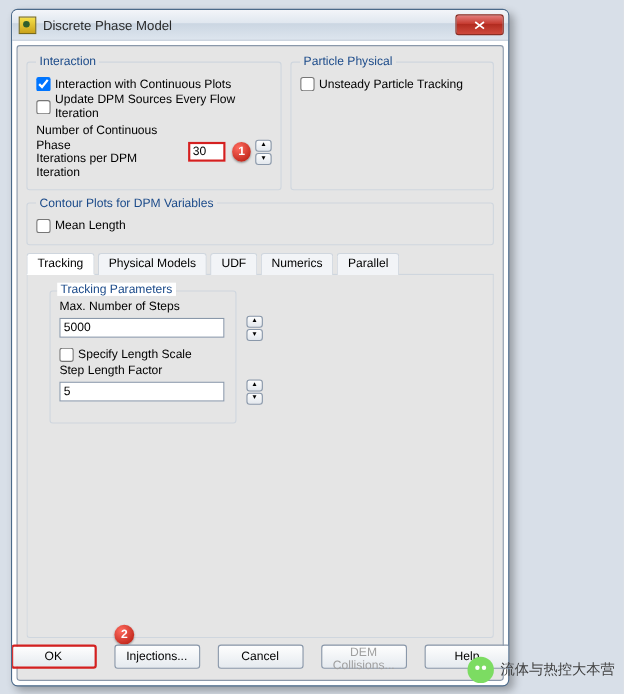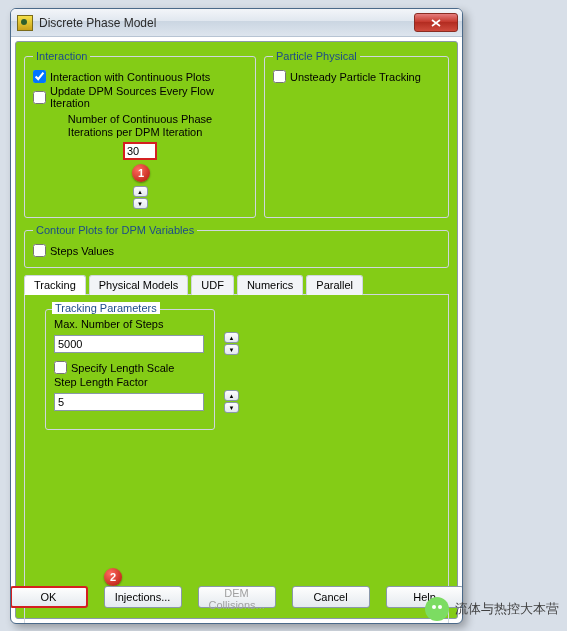--- a/index.html
+++ b/index.html
@@ -57,21 +57,21 @@
     color: #fff;
     display:flex; align-items:center; justify-content:center;
     font-size:11px;
     margin-right:2px;
   }
   .client {
     position:absolute;
     left:4px; right:4px; top:32px; bottom:4px;
     border:1px solid #8a98aa;
     border-radius:3px;
-    background:#84cc16;
+    background:#e5e5e5;
     padding:8px 8px 24px 8px;
   }
   fieldset.group {
     border:1px solid #cfd6de;
     border-radius:3px;
     margin:0 0 6px 0;
     padding:6px 8px 8px 8px;
   }
   fieldset.group > legend {
     padding:0 3px;
@@ -210,21 +210,21 @@
       <fieldset class="group left">
         <legend>Interaction</legend>
         <label class="cb">
           <input type="checkbox" checked="" style="">
           <span>Interaction with Continuous Plots</span>
         </label>
         <label class="cb">
           <input type="checkbox" style="">
           <span>Update DPM Sources Every Flow Iteration</span>
         </label>
-        <div class="numrow" style="position:relative;flex-direction:column;">
+        <div class="numrow" style="position:relative;">
           <div class="lbl">
             <span>Number of Continuous Phase</span><br>
             <span>Iterations per DPM Iteration</span>
           </div>
           <input class="spin redbox" value="30" style="">
           <div class="callout" style="position:static;margin-left:2px;">1</div>
           <div class="spinbtns">
             <button>▲</button>
             <button>▼</button>
           </div>
@@ -237,21 +237,21 @@
           <input type="checkbox" style="">
           <span>Unsteady Particle Tracking</span>
         </label>
       </fieldset>
     </div>
 
     <fieldset class="group">
       <legend>Contour Plots for DPM Variables</legend>
       <label class="cb">
         <input type="checkbox" style="">
-        <span>Steps Values</span>
+        <span>Mean Length</span>
       </label>
     </fieldset>
 
     <div class="tabs">
       <div class="tab active">Tracking</div>
       <div class="tab">Physical Models</div>
       <div class="tab">UDF</div>
       <div class="tab">Numerics</div>
       <div class="tab">Parallel</div>
     </div>
@@ -287,22 +287,22 @@
           </div>
         </div>
       </div>
     </div>
 
     <div class="callout" style="left:88px; bottom:32px;">2</div>
 
     <div class="buttonbar">
       <button class="btn ok">OK</button>
       <button class="btn">Injections...</button>
+      <button class="btn">Cancel</button>
       <button class="btn" disabled="">DEM Collisions...</button>
-      <button class="btn">Cancel</button>
       <button class="btn">Help</button>
     </div>
 
   </div>
 </div>
 
 <div class="watermark">
   <div class="bubble"></div>
   <span>流体与热控大本营</span>
 </div>

